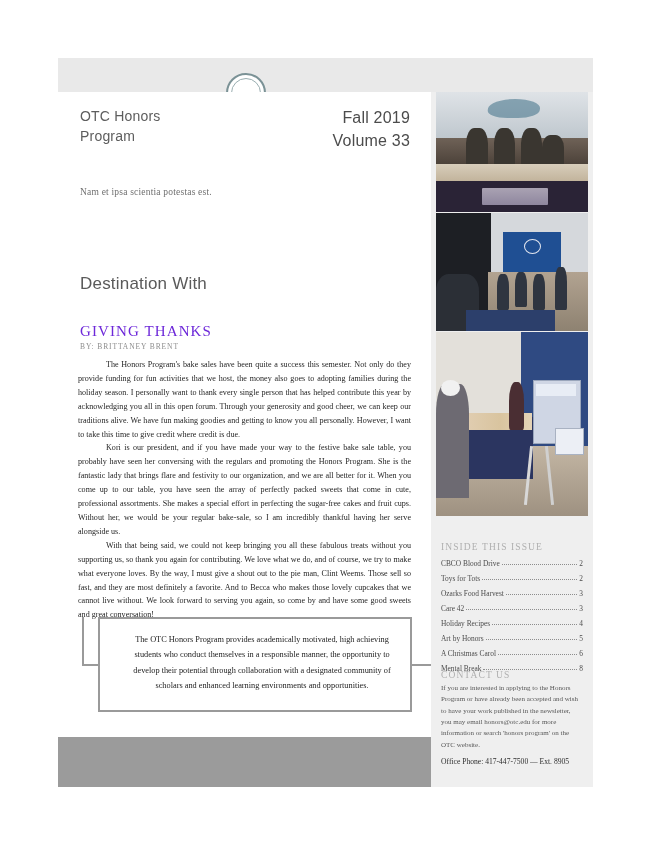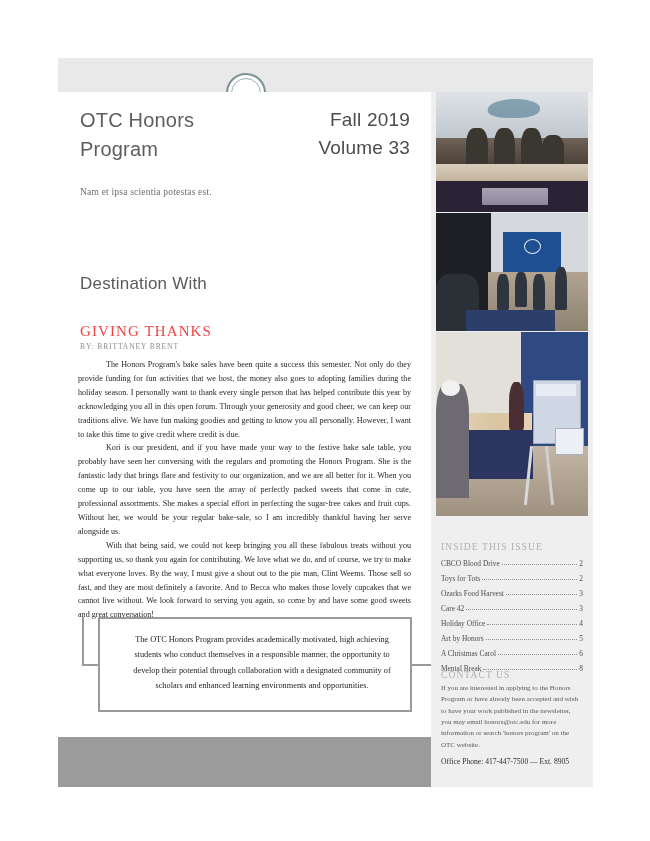--- a/index.html
+++ b/index.html
@@ -20,30 +20,30 @@
           background:#ffffff;border:2px solid #7b9296;box-sizing:border-box;}
   .emblem:after{content:"";position:absolute;left:3px;top:3px;right:3px;bottom:3px;
                 border-radius:50%;border:1.5px solid #9aaeb1;}
 
   
   .main-col{position:absolute;left:0;top:34px;width:373px;height:695px;background:#ffffff;}
 
   .masthead{position:absolute;left:22px;top:14px;width:330px;}
   .mast-left{float:left;width:165px;}
   .mast-right{float:right;width:135px;text-align:right;}
-  .org-name{font-size:20px;color:#5d5d5d;line-height:1.45;font-weight:400;letter-spacing:.2px;}
-  .issue-line{font-size:19px;color:#4c4c4c;line-height:1.45;letter-spacing:.2px;}
+  .org-name{font-size:14px;color:#5d5d5d;line-height:1.45;font-weight:400;letter-spacing:.2px;}
+  .issue-line{font-size:16px;color:#4c4c4c;line-height:1.45;letter-spacing:.2px;}
   .motto{position:absolute;left:22px;top:95px;width:300px;font-family:"Liberation Serif",serif;
          font-size:9.5px;color:#6f6f6f;letter-spacing:.2px;}
 
   .title{position:absolute;left:22px;top:140px;font-size:31px;color:#6a6a6a;font-weight:400;letter-spacing:.3px;}
   .subtitle{position:absolute;left:22px;top:182px;font-size:17px;color:#5a5a5a;font-weight:400;letter-spacing:.2px;}
 
   .art-head{position:absolute;left:22px;top:231px;font-family:"Liberation Serif",serif;
-            font-size:15px;color:#ef4444;letter-spacing:1.1px;}
+            font-size:15px;color:#6d28d9;letter-spacing:1.1px;}
   .art-by{position:absolute;left:22px;top:250px;font-family:"Liberation Serif",serif;
           font-size:7.5px;color:#8d8d8d;letter-spacing:.9px;}
 
   .article{position:absolute;left:20px;top:266px;width:333px;
            font-family:"Liberation Serif",serif;font-size:8.1px;line-height:1.72;
            color:#1f1f1f;text-align:justify;}
   .article p{margin:0;text-indent:28px;}
 
   
   .mission-wrap{position:absolute;left:24px;top:525px;width:330px;height:95px;}
@@ -229,21 +229,21 @@
           <span class="toc-label">Ozarks Food Harvest</span>
           <span class="toc-dots"></span>
           <span class="toc-page">3</span>
         </div>
         <div class="toc-row">
           <span class="toc-label">Care 42</span>
           <span class="toc-dots"></span>
           <span class="toc-page">3</span>
         </div>
         <div class="toc-row">
-          <span class="toc-label">Holiday Office</span>
+          <span class="toc-label">Holiday Recipes</span>
           <span class="toc-dots"></span>
           <span class="toc-page">4</span>
         </div>
         <div class="toc-row">
           <span class="toc-label">Art by Honors</span>
           <span class="toc-dots"></span>
           <span class="toc-page">5</span>
         </div>
         <div class="toc-row">
           <span class="toc-label">A Christmas Carol</span>

